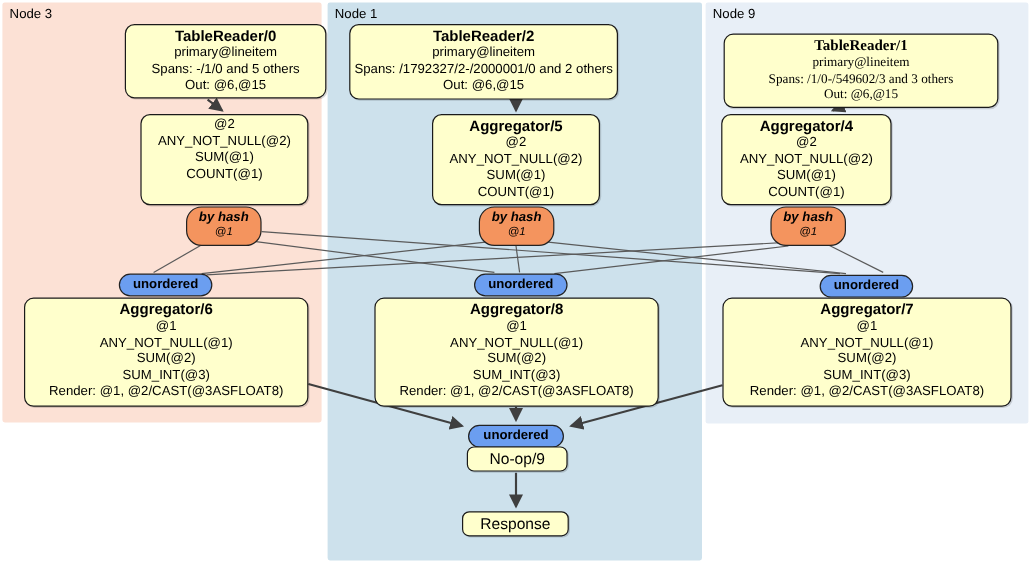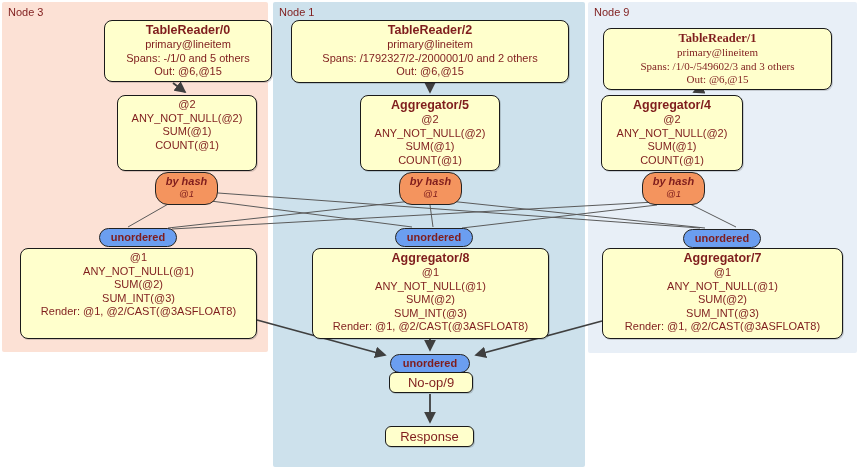--- a/index.html
+++ b/index.html
@@ -1,18 +1,18 @@
 <!DOCTYPE html>
 <html style="--node3-bg: #fce1d5; --node1-bg: #cde1ec; --node2-bg: #e8eff7; --box-fill: #ffffcc; --router-fill: #f4945e; --sync-fill: #6b9ef0;"><head>
 <meta charset="utf-8">
 <style>
   html,body { margin:0; padding:0; background:#ffffff; }
   #canvas {
     position:relative; width:859px; height:470px; overflow:hidden;
-    font-family:"Liberation Sans", sans-serif; color:#7f1d1d;
+    font-family:"Liberation Sans", sans-serif; color:#000000;
     background:#ffffff;
   }
   .region { position:absolute; border-radius:2px; }
   #region-node3 { left:2px;  top:2px; width:266px; height:350px; background:var(--node3-bg); }
   #region-node1 { left:273px; top:2px; width:312px; height:465px; background:var(--node1-bg); }
   #region-node2 { left:588px; top:2px; width:269px; height:351px; background:var(--node2-bg); }
   .region-label { position:absolute; left:6px; top:4px; font-size:11px; }
 
   #edges { position:absolute; left:0; top:0; pointer-events:none; }
   .edge-thin  { stroke:#5a5a5a; stroke-width:1; }
@@ -116,28 +116,29 @@
   <div class="router" style="left:155px; top:172px; width:63px; height:33px;">
     <div class="rlabel">by hash</div>
     <div class="rstream">@1</div>
   </div>
 
   <div class="sync" style="left:99px; top:228px; width:78px; height:19px; line-height:17px;">
     <span>unordered</span>
   </div>
 
   <div class="box" style="left:20px; top:248px; width:237px; height:91px;">
+    <div class="title">Aggregator/6</div>
     <div class="line">@1</div>
     <div class="line">ANY_NOT_NULL(@1)</div>
     <div class="line">SUM(@2)</div>
     <div class="line">SUM_INT(@3)</div>
     <div class="line">Render: @1, @2/CAST(@3ASFLOAT8)</div>
   </div>
 
-  <div class="box" style="left:291px; top:20px; width:278px; height:63px;">
+  <div class="box" style="left:291px; top:20px; width:224px; height:63px;">
     <div class="title">TableReader/2</div>
     <div class="line">primary@lineitem</div>
     <div class="line">Spans: /1792327/2-/2000001/0 and 2 others</div>
     <div class="line">Out: @6,@15</div>
   </div>
 
   <div class="box" style="left:360px; top:95px; width:140px; height:76px;">
     <div class="title">Aggregator/5</div>
     <div class="line">@2</div>
     <div class="line">ANY_NOT_NULL(@2)</div>

